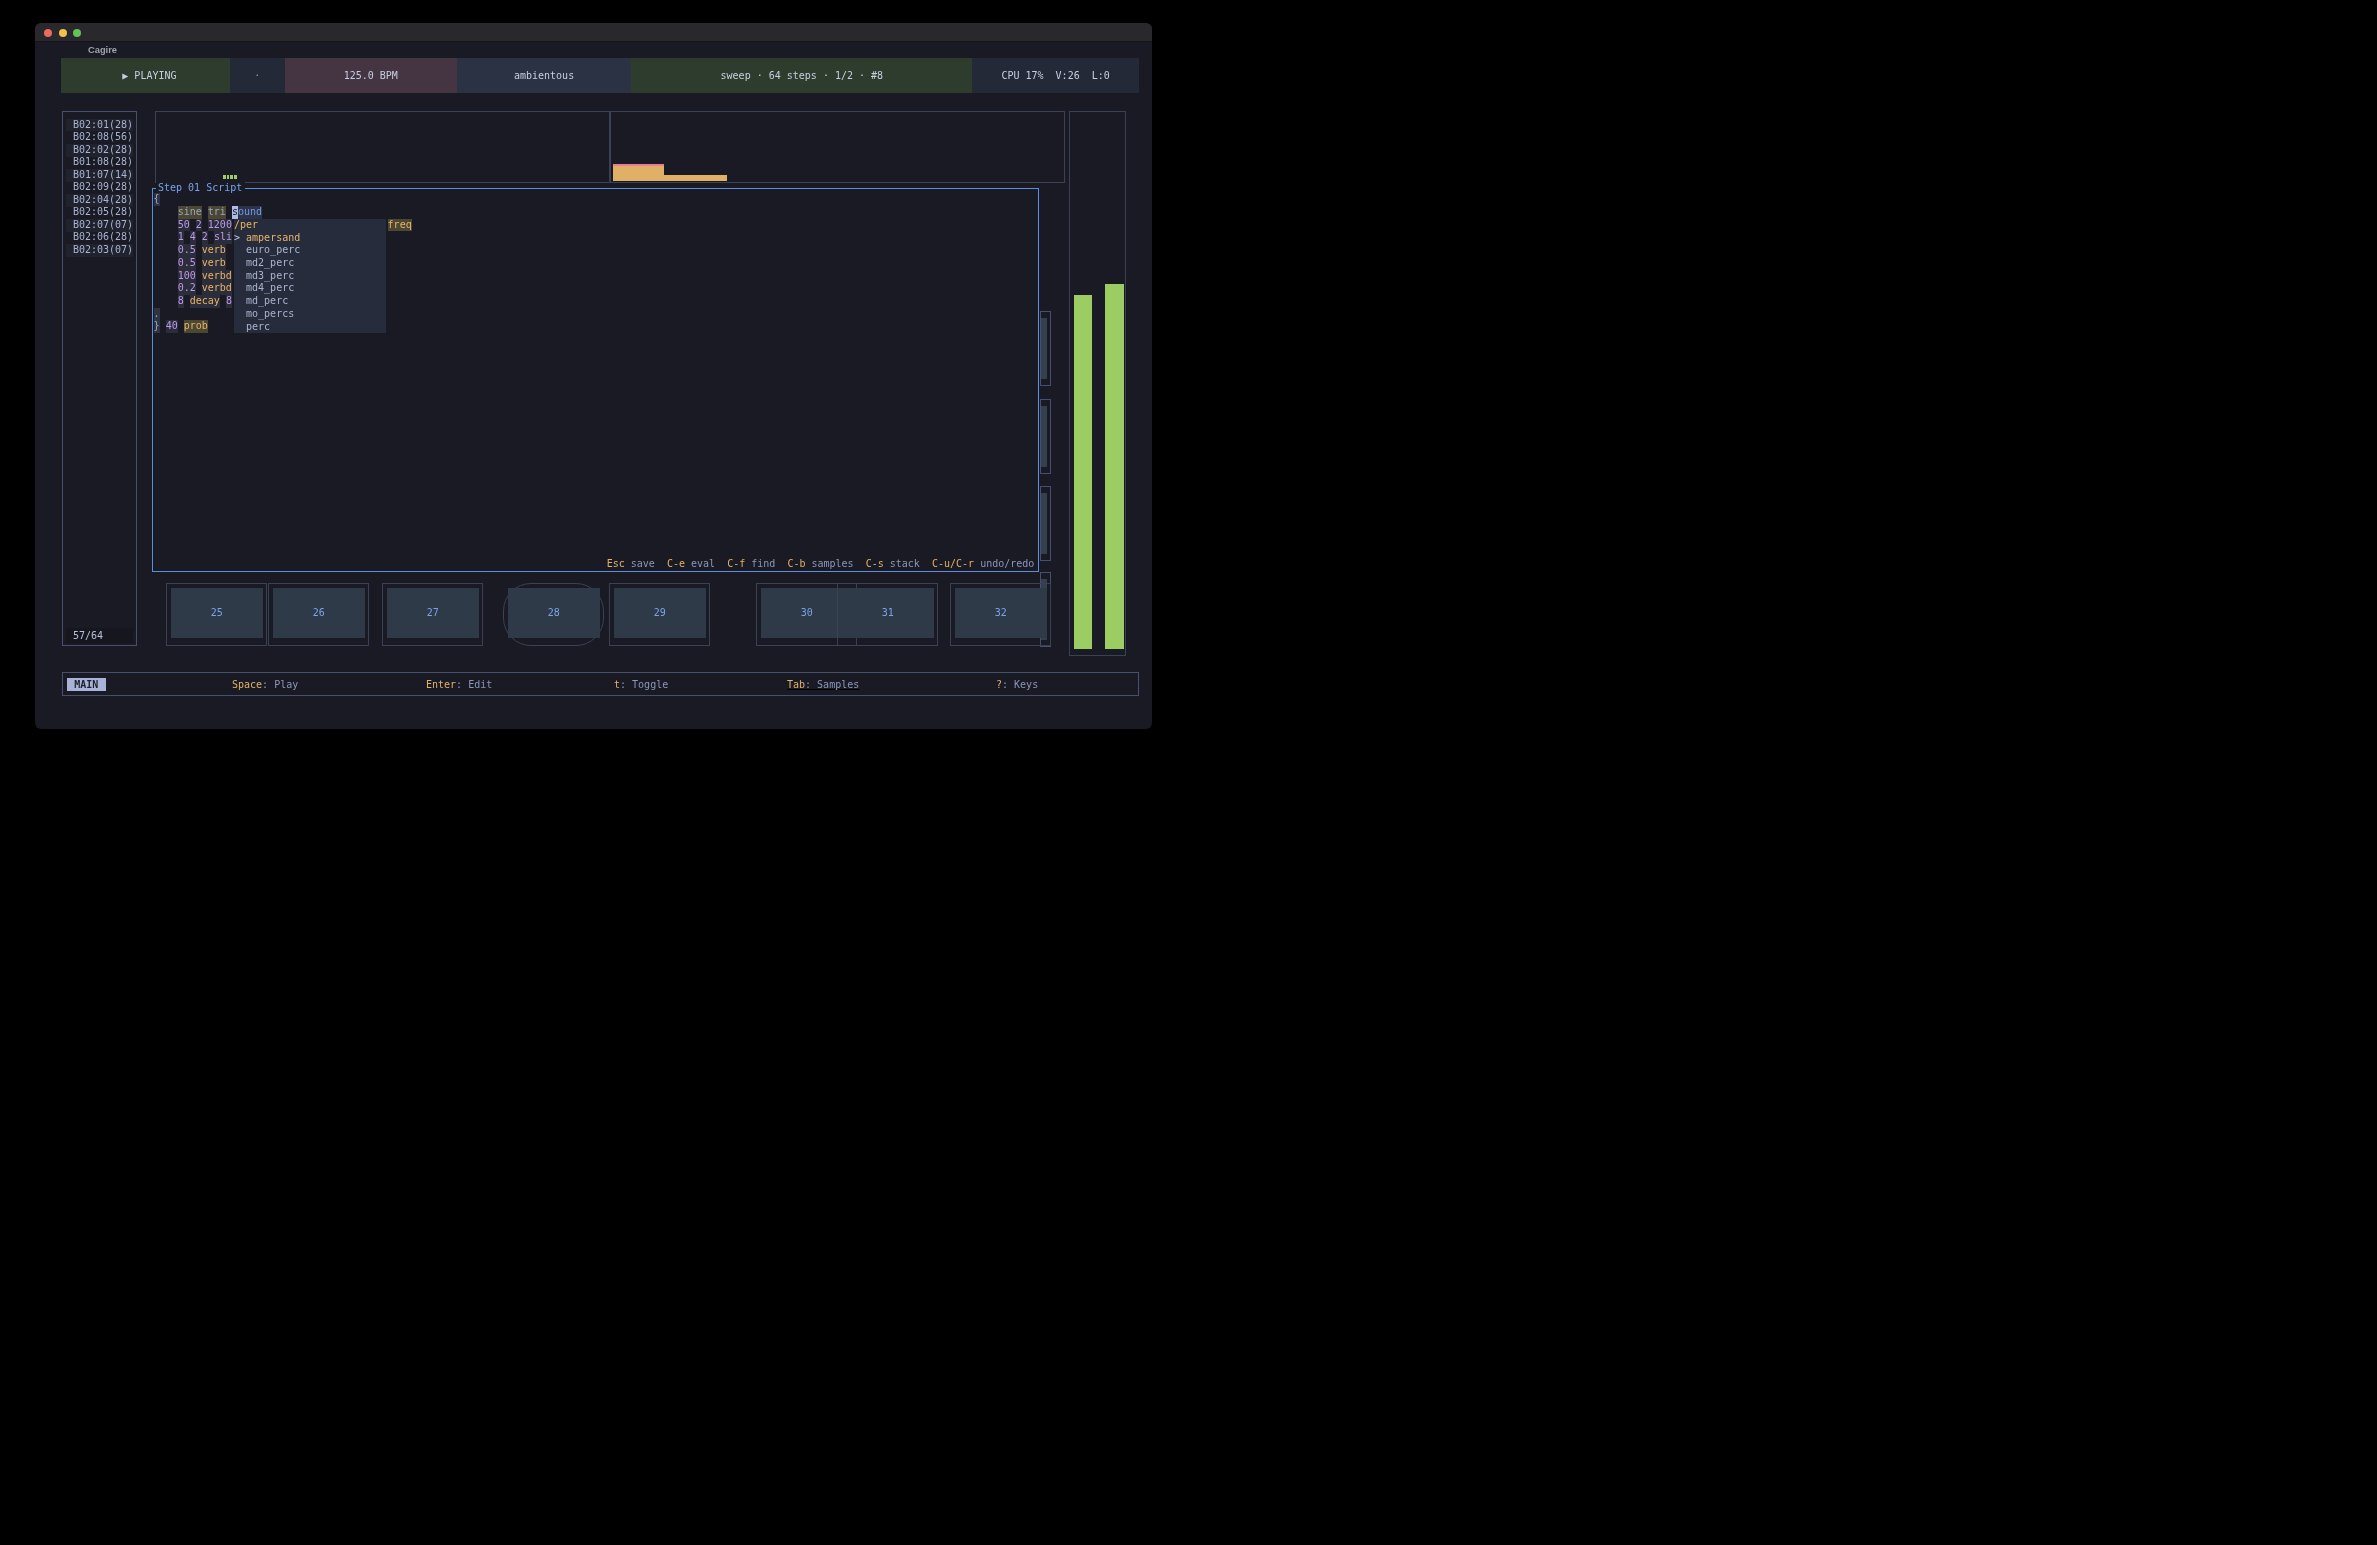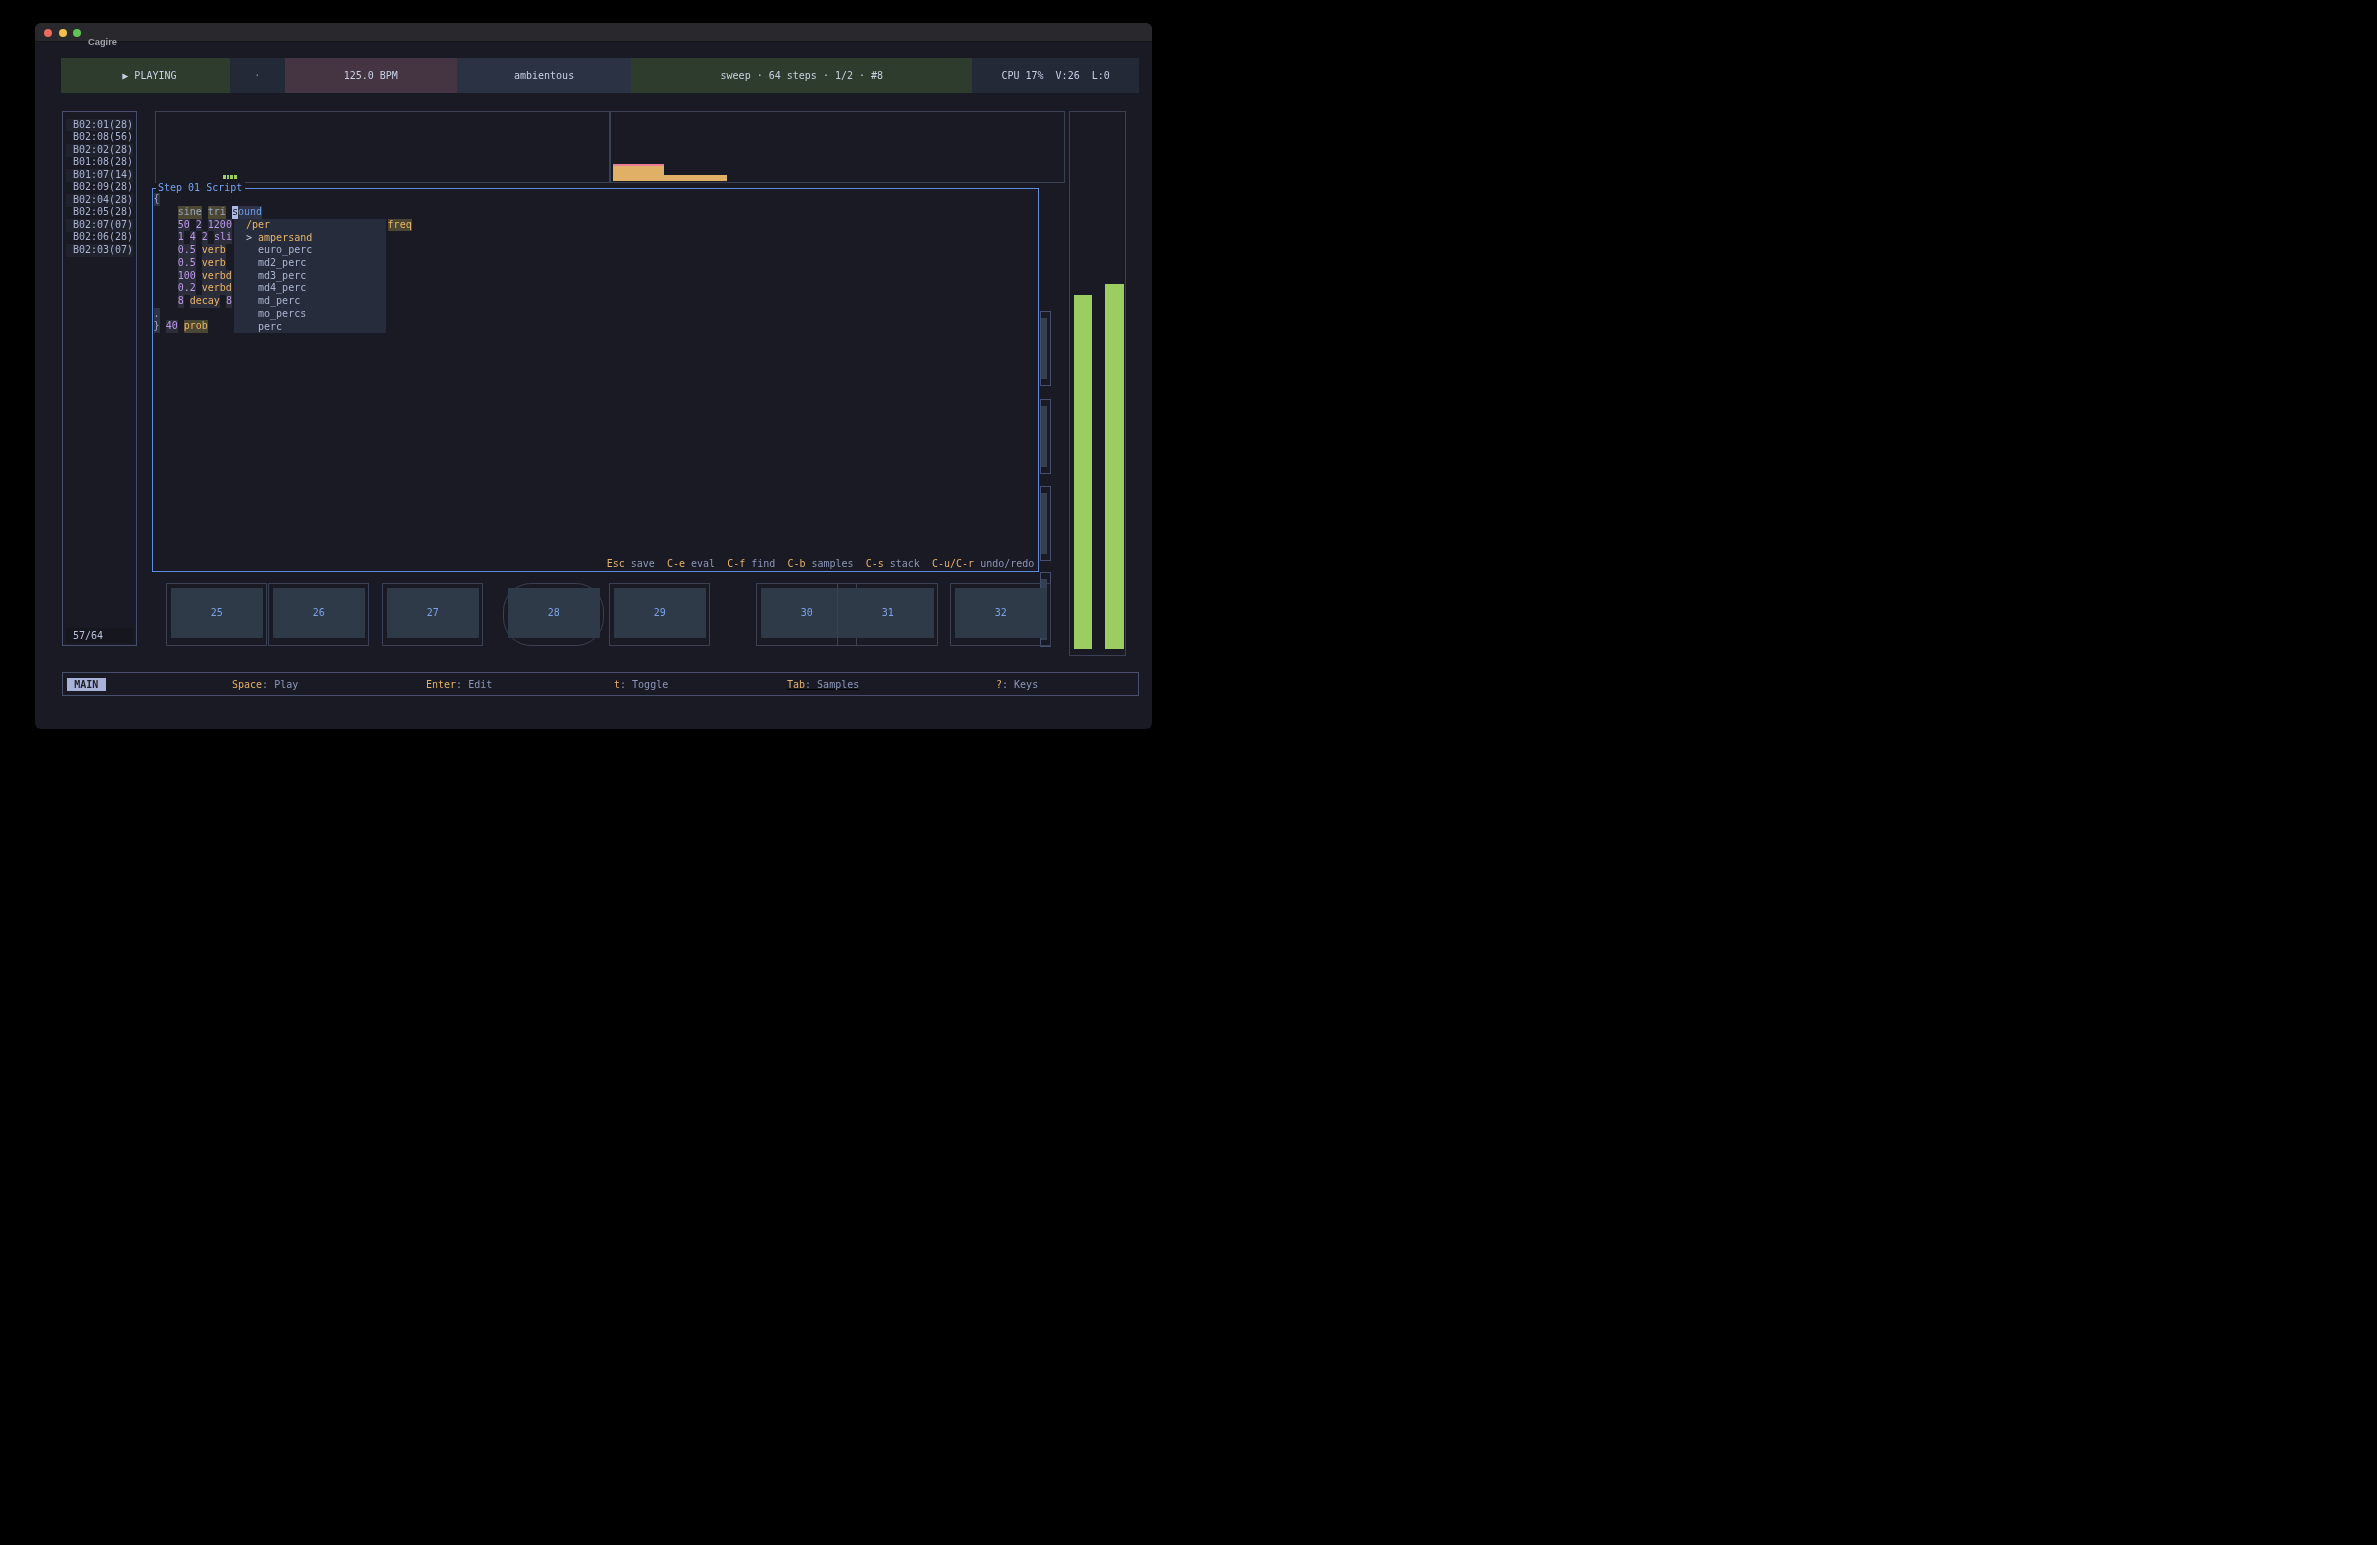--- a/index.html
+++ b/index.html
@@ -5,21 +5,21 @@
   html,body{margin:0;padding:0;width:1189px;height:773px;background:#000;overflow:hidden;}
   *{box-sizing:border-box;}
   body{font-family:"DejaVu Sans Mono","Liberation Mono",monospace;}
 
   #window{position:absolute;left:35px;top:23px;width:1117px;height:706px;background:#191a23;border-radius:6.2px;overflow:hidden;box-shadow:0 15.5px 50px rgba(0,0,0,.7);}
   #titlebar{position:absolute;left:0;top:0;width:100%;height:19px;background:#28282d;border-bottom:0.6px solid #141419;}
   .tl{position:absolute;top:5.6px;width:8px;height:8px;border-radius:50%;}
   #tl-close{left:9.3px;background:#ed6a5e;}
   #tl-min{left:23.6px;background:#f5bf4e;}
   #tl-zoom{left:38px;background:#61c554;}
-  #win-title{position:absolute;left:53px;top:14px;font-family:"Liberation Sans",sans-serif;font-weight:bold;font-size:9.3px;color:#a0a0a8;}
+  #win-title{position:absolute;left:53px;top:22px;font-family:"Liberation Sans",sans-serif;font-weight:bold;font-size:9.3px;color:#a0a0a8;}
 
   
   #statusbar{position:absolute;left:26px;top:35px;width:1078px;height:35px;display:flex;}
   .seg{height:100%;display:flex;align-items:center;justify-content:center;font-size:10px;color:#c6cfe2;white-space:pre;}
   .seg.green{background:#2e3c2d;}
   .seg.navy{background:#242938;}
   .seg.plum{background:#453442;}
   .seg.slate{background:#2b3243;}
   .s1{width:169px;padding-left:8px;} .s2{width:55px;color:#8a93b5;} .s3{width:172px;} .s4{width:175px;} .s5{width:341px;} .s6{width:167px;}
 
@@ -48,21 +48,21 @@
   .tk-wg{color:#9aa6c0;background:#4c4733;}
   .tk-wa{color:#e8b464;background:#4c4733;}
   .tk-num{color:#bd98ea;background:#2b2d3b;}
   .tk-word{color:#e8b464;background:#2b2d3b;}
   .tk-cur{color:#15161d;background:#aebae8;}
   .tk-sel{color:#6a9ce8;background:#2e3348;}
   .tk-sp{}
   .tk-abs{position:absolute;top:0;}
 
   #popup{position:absolute;left:81px;top:30px;width:152px;height:114px;background:#272c3c;z-index:5;}
-  .pp-row{height:12.7px;line-height:12.7px;font-size:10px;white-space:pre;color:#a9b4ce;padding-left:12px;}
+  .pp-row{height:12.7px;line-height:12.7px;font-size:10px;white-space:pre;color:#a9b4ce;padding-left:0;}
   .pp-filter{color:#e8b464;}
   .pp-mark{color:#c3cce4;}
   .pp-sel{color:#e8b46a;}
 
   #ed-hints{position:absolute;right:3.7px;top:369px;font-size:10px;line-height:12.4px;white-space:pre;}
   .hk{color:#e3b169;} .ha{color:#8c96ba;}
 
   
   .slot{position:absolute;left:0;width:10.6px;height:75px;border:0.6px solid #46506e;}
   .slot-fill{position:absolute;left:0px;top:6.2px;width:6.2px;bottom:6.2px;background:#35404e;}

